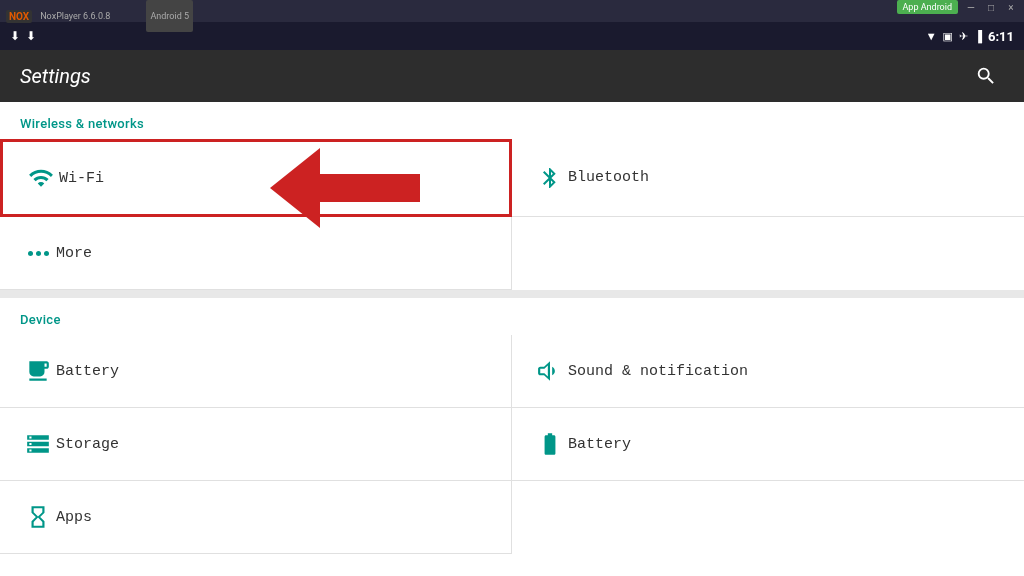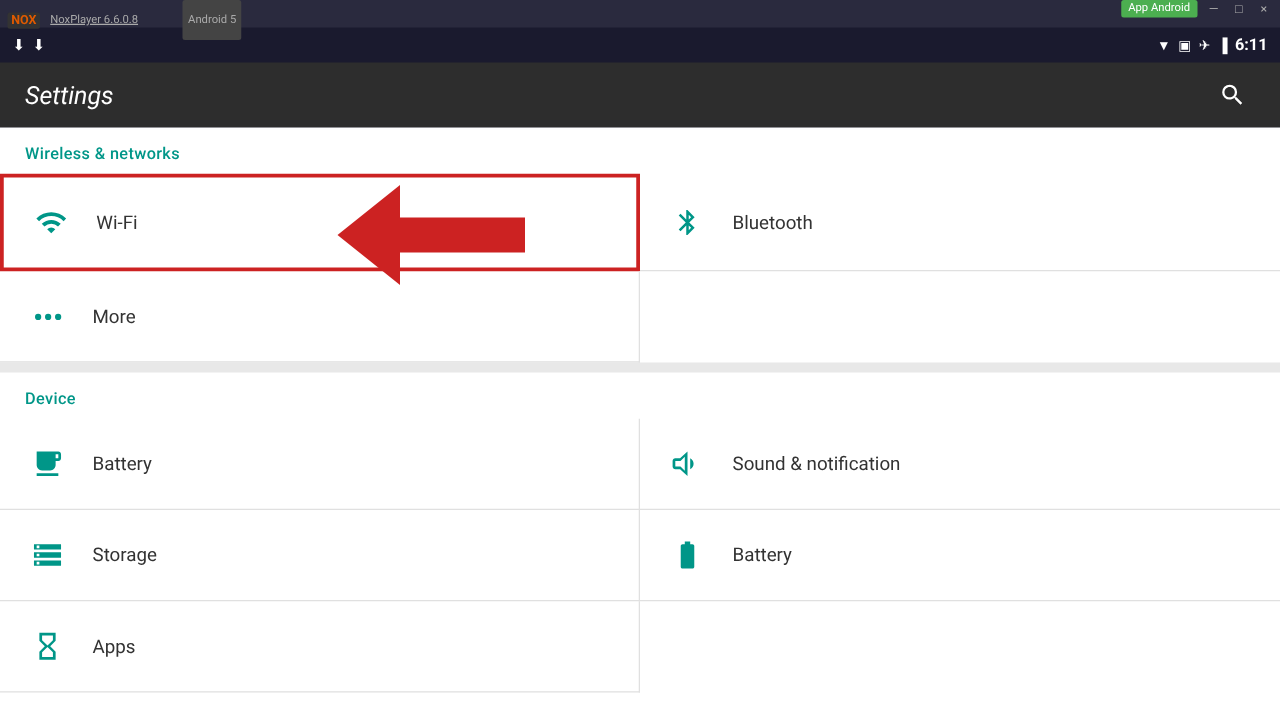--- a/index.html
+++ b/index.html
@@ -36,21 +36,20 @@
       font-size: 10px;
       font-weight: bold;
       background: #333;
       padding: 1px 3px;
       border-radius: 2px;
     }
 
     .nox-version {
       color: #aaa;
       font-size: 9px;
-      text-decoration: underline;
     }
 
     .android-badge {
       color: #aaa;
       font-size: 9px;
       background: #444;
       padding: 11px 4px;
       border-radius: 2px;
       margin-left: 28px;
     }
@@ -183,21 +182,22 @@
       height: 36px;
       display: flex;
       align-items: center;
       justify-content: center;
       flex-shrink: 0;
     }
 
     .settings-item-label {
       color: #333;
       font-size: 15px;
-      margin-left: 18px;
+      margin-left: 0;
+      font-family: Liberation Mono, monospace;
     }
 
     
     .wifi-highlight {
       border: 3px solid #cc2222 !important;
       background: white;
     }
 
     
     .arrow-container {

